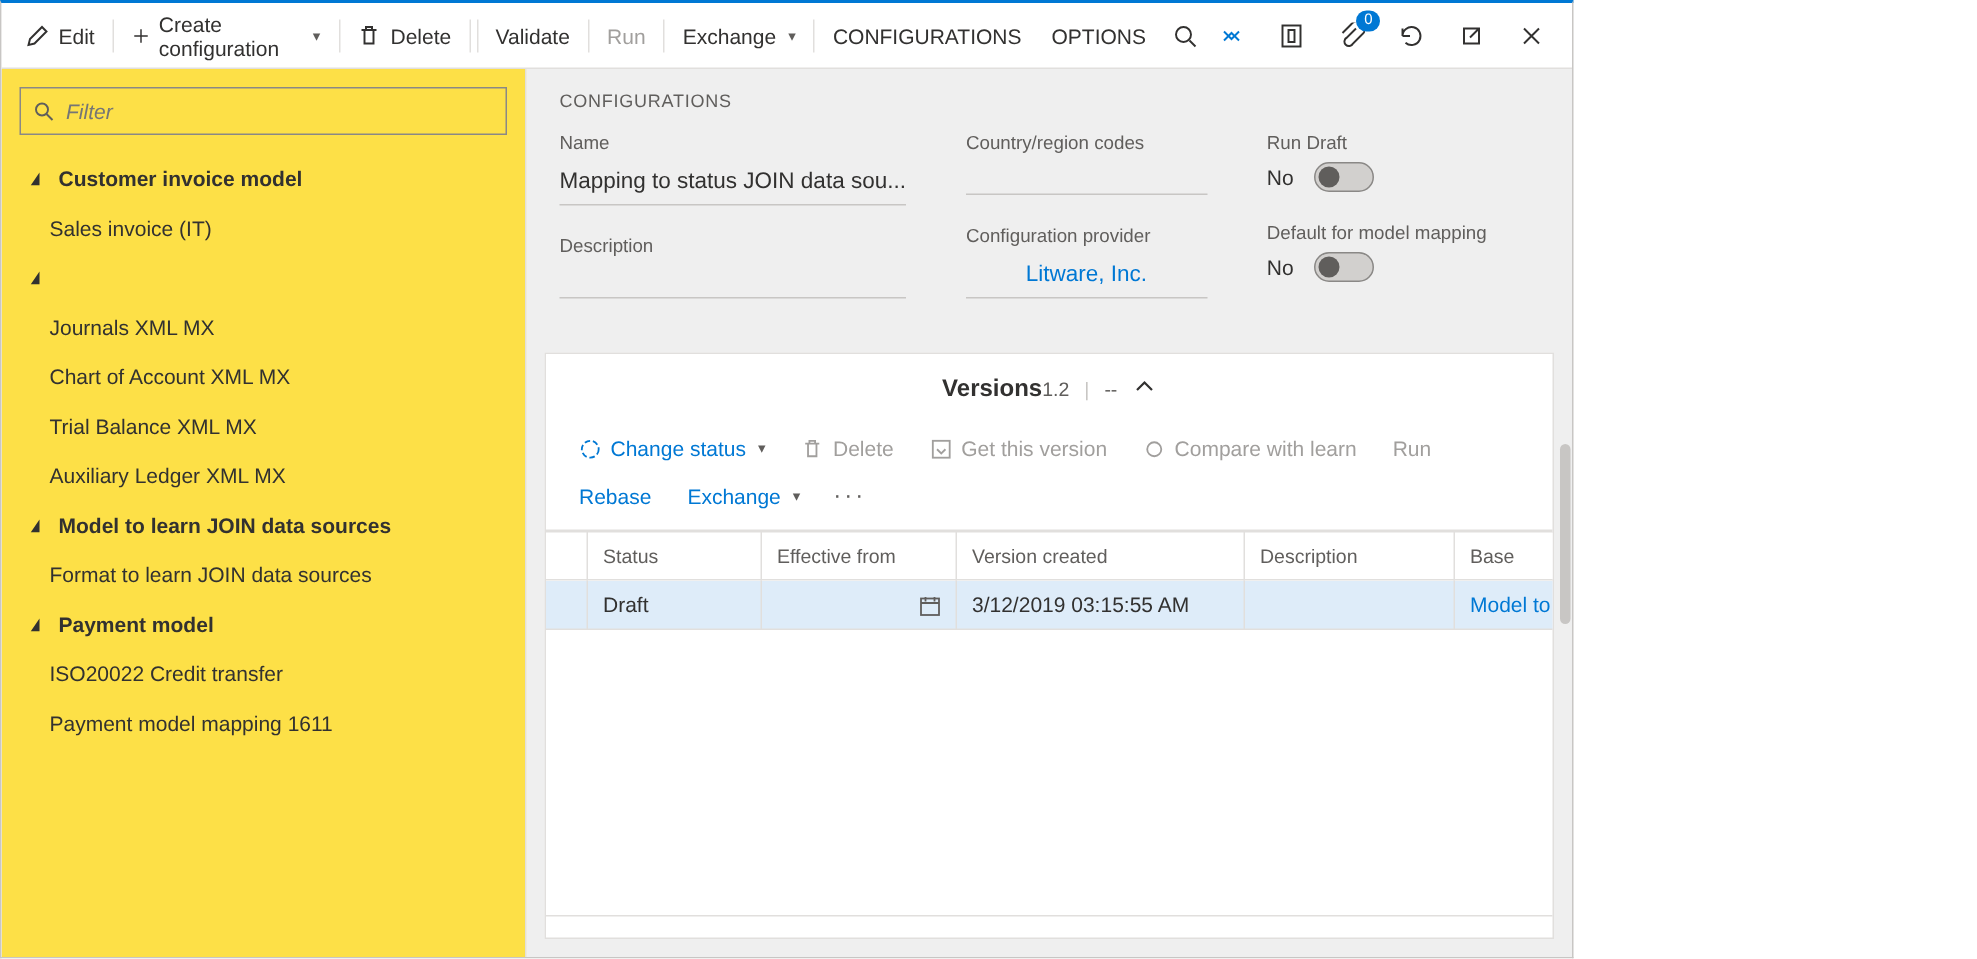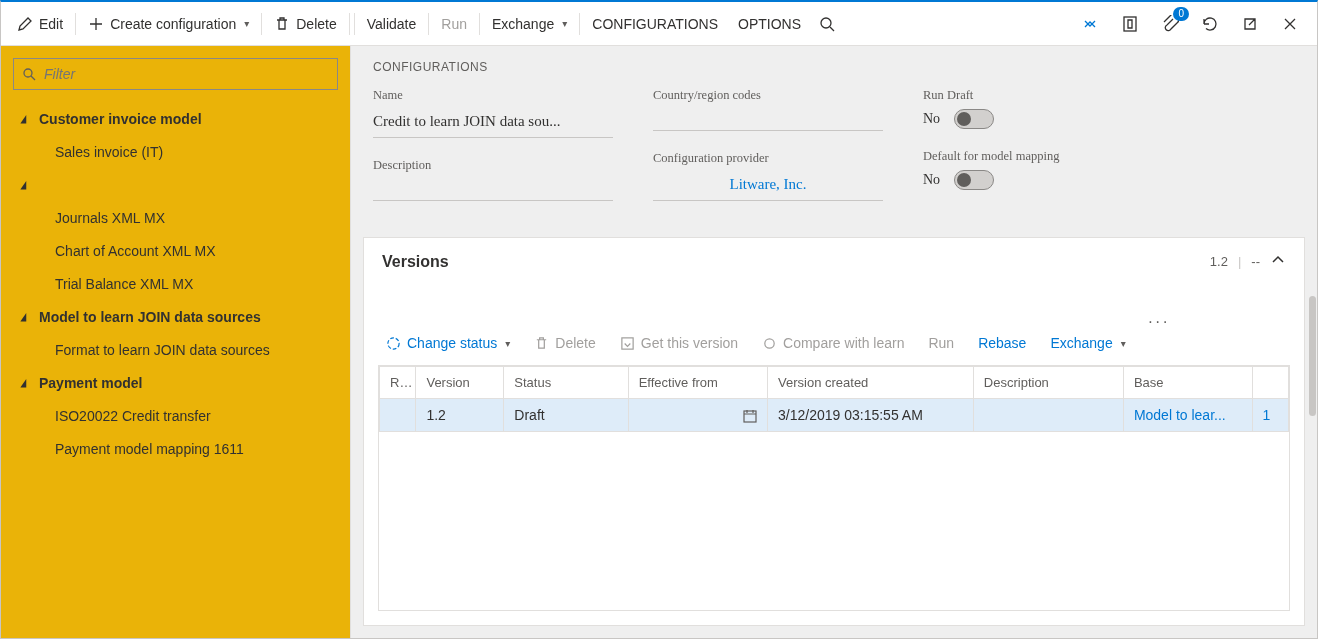--- a/index.html
+++ b/index.html
@@ -1,70 +1,70 @@
 <!DOCTYPE html>
 <html><head>
 <meta charset="utf-8">
 <style>
   * { box-sizing: border-box; }
   html, body { margin: 0; padding: 0; height: 100%; font-family: "Segoe UI", Arial, sans-serif; font-size: 14px; color: #323130; background: #fff; }
-  .app { width: 1318px; height: 639px; border: 1px solid #c8c6c4; border-top: 2px solid #0078d4; display: flex; flex-direction: column; overflow: hidden; }
+  .app { width: 1049px; height: 639px; border: 1px solid #c8c6c4; border-top: 2px solid #0078d4; display: flex; flex-direction: column; overflow: hidden; }
 
   
   .toolbar { height: 44px; display: flex; align-items: center; padding: 0 6px; border-bottom: 1px solid #e1dfdd; background: #fff; }
   .tbtn { display: flex; align-items: center; gap: 6px; padding: 6px 10px; height: 44px; cursor: pointer; font-size: 14px; color: #323130; }
   .tbtn.disabled { color: #a19f9d; cursor: default; }
   .tbtn svg { width: 16px; height: 16px; stroke: currentColor; fill: none; stroke-width: 1.3; }
   .tsep { width: 1px; height: 22px; background: #e1dfdd; margin: 0 2px; }
   .chev { font-size: 10px; color: #605e5c; margin-left: 2px; }
   .toolbar-right { margin-left: auto; display: flex; align-items: center; gap: 10px; padding-right: 6px; }
   .icon-btn { width: 30px; height: 30px; display: flex; align-items: center; justify-content: center; cursor: pointer; color: #323130; position: relative; }
   .icon-btn svg { width: 18px; height: 18px; stroke: currentColor; fill: none; stroke-width: 1.3; }
   .badge { position: absolute; top: -2px; right: -4px; background: #0078d4; color: #fff; font-size: 10px; border-radius: 8px; padding: 0 5px; line-height: 14px; }
 
   
   .body { flex: 1; display: flex; overflow: hidden; }
-  .sidebar { width: 350px; border-right: 1px solid #e1dfdd; display: flex; flex-direction: column; background: #eab308; }
+  .sidebar { width: 350px; border-right: 1px solid #e1dfdd; display: flex; flex-direction: column; background: #fde047; }
   .filter-wrap { padding: 12px; }
   .filter { display: flex; align-items: center; gap: 6px; border: 1px solid #8a8886; padding: 6px 8px; color: #605e5c; }
   .filter svg { width: 14px; height: 14px; stroke: currentColor; fill: none; stroke-width: 1.3; }
   .filter input { border: none; outline: none; flex: 1; font-size: 14px; font-style: italic; color: #605e5c; background: transparent; }
 
   .tree { flex: 1; overflow: auto; padding-bottom: 8px; }
   .tree-node { display: flex; align-items: center; height: 33px; padding-left: 18px; cursor: pointer; }
   .tree-node.root { font-weight: 600; }
   .tree-node .caret { width: 12px; font-size: 10px; color: #323130; margin-right: 8px; }
-  .tree-node.child { padding-left: 54px; }
+  .tree-node.child { padding-left: 32px; }
   .tree-node.selected { background: #cfe5f6; }
 
   
   .main { flex: 1; background: #efefef; display: flex; flex-direction: column; overflow: hidden; position: relative; }
   .config-section { padding: 14px 22px 8px 22px; }
   .section-label { font-size: 12px; letter-spacing: 0.5px; color: #605e5c; margin-bottom: 14px; }
-  .form-row { display: flex; gap: 40px; font-family: Liberation Serif, serif; }
+  .form-row { display: flex; gap: 40px; }
   .form-col { display: flex; flex-direction: column; }
   .fc1 { width: 240px; }
   .fc2 { width: 230px; }
   .fc3 { width: 260px; }
   .fld-label { font-size: 12.5px; color: #605e5c; margin-bottom: 6px; }
   .fld-value { font-size: 15px; color: #323130; border-bottom: 1px solid #c8c6c4; padding: 4px 0 7px 0; min-height: 22px; white-space: nowrap; overflow: hidden; text-overflow: ellipsis; }
   .fld-value.link { color: #0078d4; text-align: center; }
   .field-group { margin-bottom: 20px; }
   .toggle-row { display: flex; align-items: center; gap: 14px; margin-top: 2px; }
   .toggle { width: 40px; height: 20px; border-radius: 10px; background: #d2d0ce; border: 1px solid #8a8886; position: relative; cursor: pointer; }
   .toggle::after { content: ""; position: absolute; left: 2px; top: 2px; width: 14px; height: 14px; border-radius: 50%; background: #605e5c; }
 
   
-  .versions-card { background: #fff; margin: 8px 12px 12px 12px; border: 1px solid #e1dfdd; flex: 1; display: flex; flex-direction: column; overflow: hidden; }
+  .versions-card { background: #fff; margin: 8px 12px 12px 12px; border: 1px solid #e1dfdd; flex: 1; display: flex; flex-direction: column; overflow: hidden; align-items: center; }
   .versions-header { display: flex; align-items: center; padding: 14px 18px; font-weight: 600; font-size: 16px; }
   .versions-header .spacer { flex: 1; }
   .versions-header .meta { color: #605e5c; font-weight: 400; font-size: 13px; display: flex; align-items: center; gap: 10px; }
   .versions-header .collapse { cursor: pointer; }
   .versions-toolbar { display: flex; align-items: center; gap: 8px; padding: 4px 14px 10px 14px; flex-wrap: wrap; }
-  .vtb { display: flex; align-items: center; gap: 6px; padding: 4px 8px; font-size: 14px; cursor: pointer; margin-top: 42px; }
+  .vtb { display: flex; align-items: center; gap: 6px; padding: 4px 8px; font-size: 14px; cursor: pointer; }
   .vtb.blue { color: #0078d4; }
   .vtb.disabled { color: #a19f9d; cursor: default; }
   .vtb svg { width: 15px; height: 15px; stroke: currentColor; fill: none; stroke-width: 1.3; }
   .dots { font-size: 16px; color: #605e5c; padding: 0 6px; cursor: pointer; letter-spacing: 2px; }
 
   
   .grid-wrap { flex: 1; overflow: auto; margin: 0 14px 14px 14px; border: 1px solid #e1dfdd; }
   table { border-collapse: collapse; width: 100%; table-layout: fixed; }
   th, td { border: 1px solid #e1dfdd; padding: 8px 10px; text-align: left; font-size: 14px; white-space: nowrap; overflow: hidden; text-overflow: ellipsis; }
   th { background: #fff; font-weight: 400; color: #605e5c; font-size: 13px; }
@@ -193,20 +193,23 @@
           </div>
           <div class="tree-node child">
             <span>Journals XML MX</span>
           </div>
           <div class="tree-node child">
             <span>Chart of Account XML MX</span>
           </div>
           <div class="tree-node child">
             <span>Trial Balance XML MX</span>
           </div>
+          <div class="tree-node child">
+            <span>Auxiliary Ledger XML MX</span>
+          </div>
           <div class="tree-node root">
             <span class="caret" style="transform: scaleX(0.7);">◢</span>
             <span>Model to learn JOIN data sources</span>
           </div>
           <div class="tree-node child">
             <span>Format to learn JOIN data sources</span>
           </div>
           <div class="tree-node root">
             <span class="caret" style="transform: scaleX(0.7);">◢</span>
             <span>Payment model</span>
@@ -221,21 +224,21 @@
     </div>
 
     <div class="main">
       <div class="config-section">
         <div class="section-label">CONFIGURATIONS</div>
 
         <div class="form-row">
           <div class="form-col fc1">
             <div class="field-group">
               <div class="fld-label">Name</div>
-              <div class="fld-value">Credit to learn JOIN data sou...</div>
+              <div class="fld-value">Mapping to status JOIN data sou...</div>
             </div>
             <div class="field-group">
               <div class="fld-label">Description</div>
               <div class="fld-value"></div>
             </div>
           </div>
           <div class="form-col fc2">
             <div class="field-group">
               <div class="fld-label">Country/region codes</div>
               <div class="fld-value"></div>

